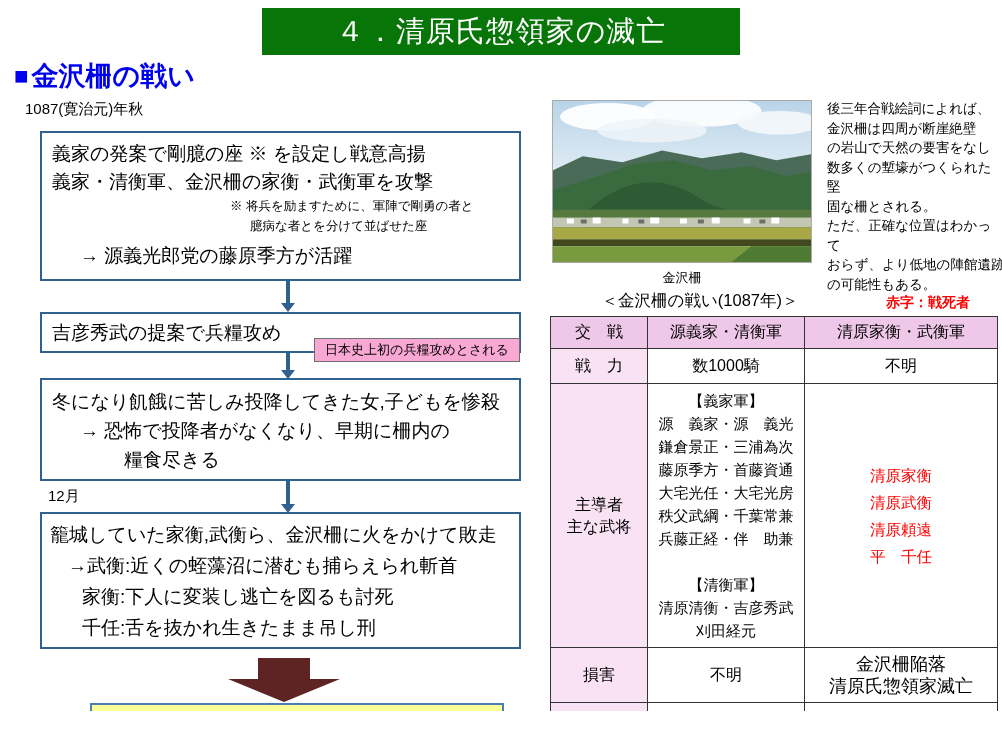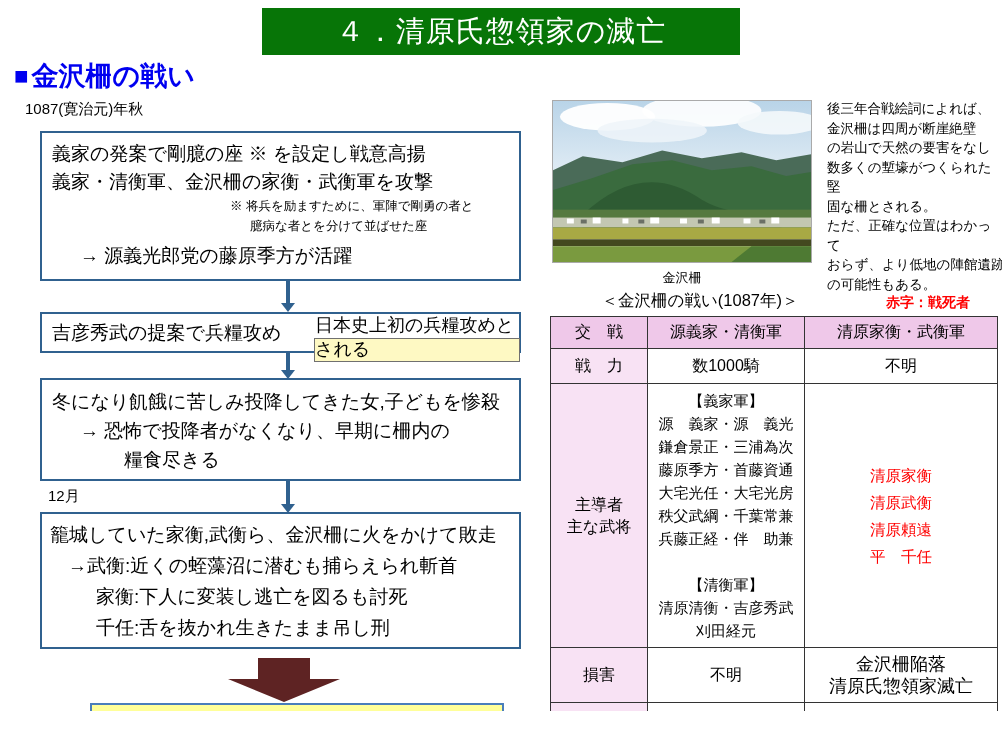--- a/index.html
+++ b/index.html
@@ -27,29 +27,29 @@
     border:2px solid #30618f;background:#ffffff;font-size:19px;line-height:28px;
   }
   .box1{top:131px;height:150px;padding:7px 10px;}
   .box1 .note{font-size:12.5px;line-height:20px;}
   .box1 .note1{margin-left:178px;}
   .box1 .note2{margin-left:198px;}
   .box1 .result{margin-top:6px;margin-left:28px;}
   .box2{top:312px;height:41px;display:flex;align-items:center;padding-left:10px;}
   .callout{
     position:absolute;left:314px;top:338px;width:204px;height:22px;z-index:5;
-    background:#fef9c3;border:1px solid #707070;font-size:18px;
-    display:flex;align-items:flex-end;justify-content:center;
+    background:#f9a8d4;border:1px solid #707070;font-size:13px;
+    display:flex;align-items:center;justify-content:center;
   }
   .box3{top:378px;height:103px;padding:7px 10px;line-height:29px;}
   .box3 .ind1{margin-left:28px;}
   .box3 .ind2{margin-left:72px;}
   .box4{top:512px;height:137px;padding:5px 8px;line-height:31px;}
   .box4 .ind1{margin-left:18px;}
-  .box4 .ind2{margin-left:46px;}
+  .box4 .ind2{margin-left:32px;}
   .varrow{position:absolute;left:281px;width:14px;z-index:2;}
   .bigarrow{position:absolute;left:228px;top:658px;width:112px;height:45px;}
   .conclusion{
     position:absolute;left:90px;top:703px;width:414px;height:40px;box-sizing:border-box;
     background:#ffff99;border:2px solid #4a7ebb;color:#a21caf;
     font-size:21px;font-weight:bold;display:flex;align-items:center;justify-content:center;
   }
 
   
   .photo{position:absolute;left:552px;top:100px;width:260px;height:163px;border:1px solid #aaa;box-sizing:border-box;}

